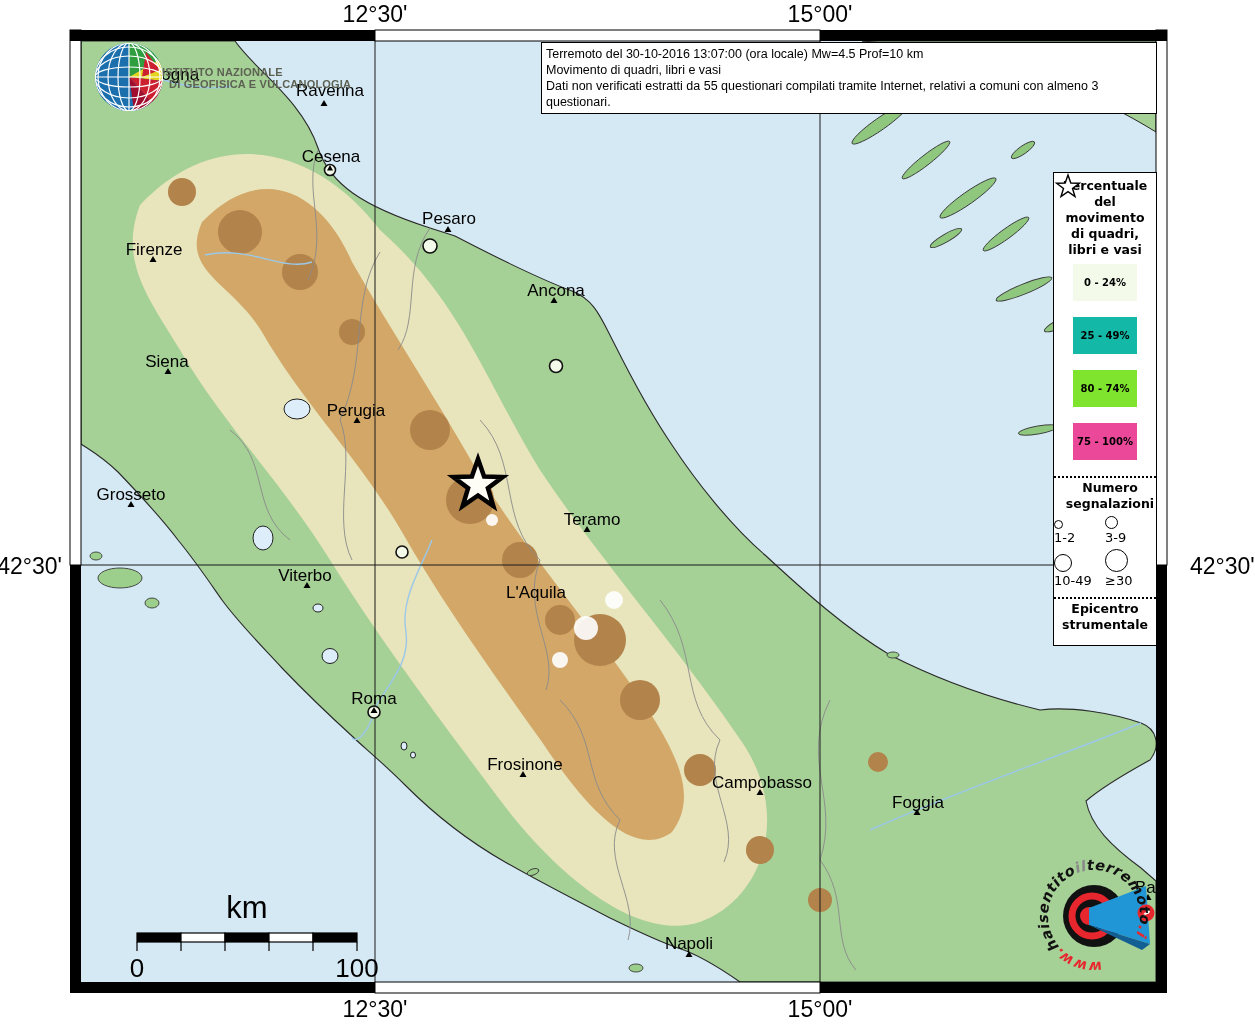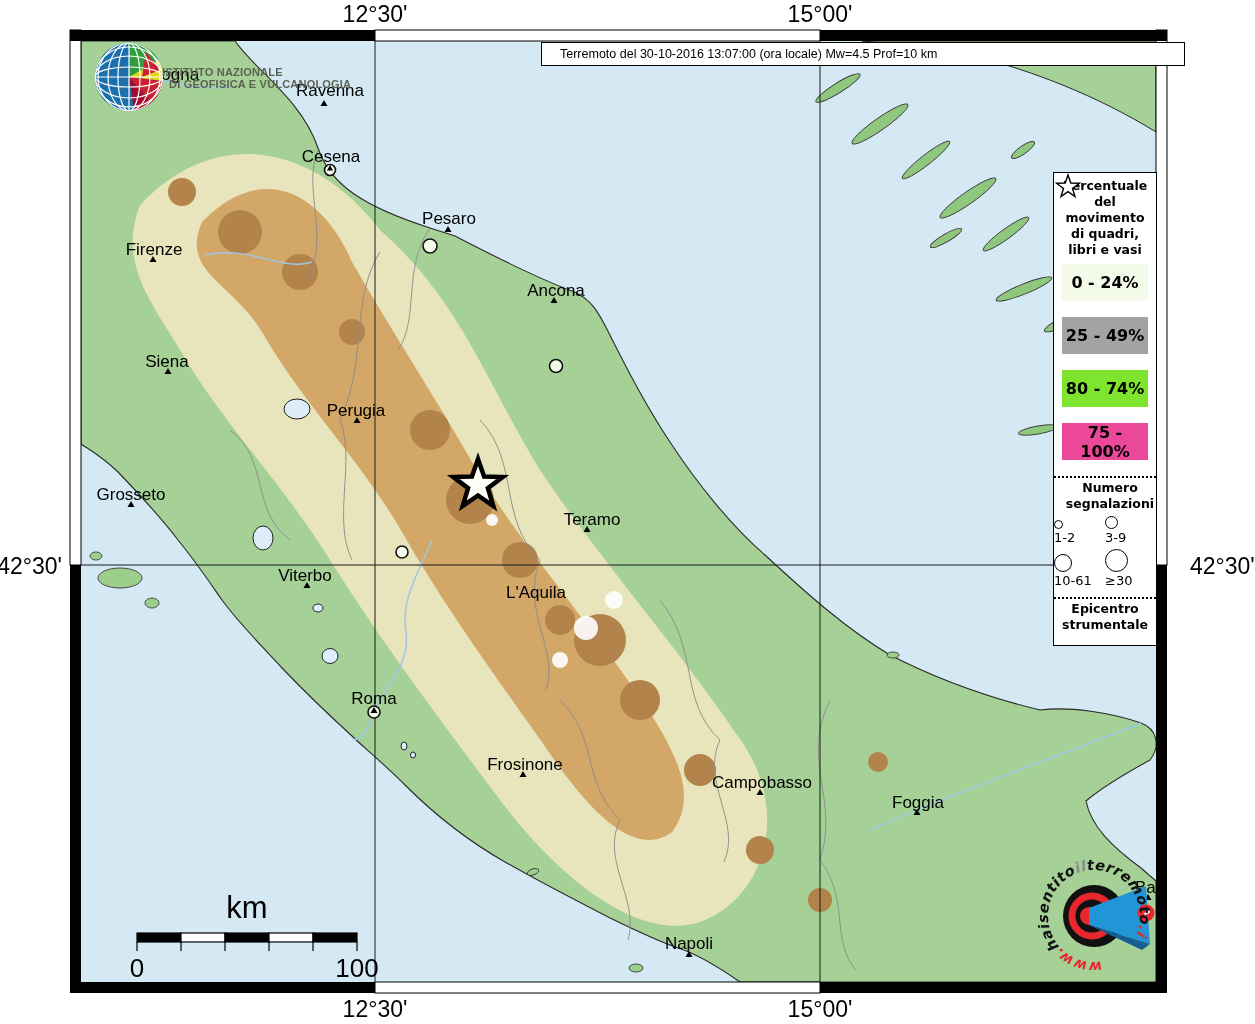--- a/index.html
+++ b/index.html
@@ -6,29 +6,29 @@
   #stage{position:relative;width:1255px;height:1024px;overflow:hidden;
          font-family:"Liberation Sans",sans-serif;background:#ffffff;}
   svg{position:absolute;left:0;top:0;}
   .coord{font-size:23px;fill:#000;}
   .city{font-size:17px;fill:#000;}
   .ingv-txt{font-size:11px;font-weight:bold;fill:#5c6152;letter-spacing:.2px;}
   .kmlabel{font-size:31px;fill:#000;}
   .kmnum{font-size:26px;fill:#000;}
   
   #titlebox{position:absolute;left:541px;top:42px;width:606px;
-            background:#fff;border:1px solid #000;padding:3px 18px;
+            background:#fff;border:1px solid #000;padding:3px 4px;
             font-size:12.5px;line-height:16px;color:#000;}
   
   #legend{position:absolute;left:1053px;top:172px;width:102px;
           background:#fff;border:1px solid #000;
           font-family:"DejaVu Sans",sans-serif;text-align:center;color:#000;}
   .lg-title{font-weight:bold;font-size:12.5px;line-height:16px;white-space:pre-line;padding-top:5px;}
-  .swatch{width:86px;height:37px;margin:6px auto 16px auto;display:flex;
-          align-items:center;justify-content:center;font-weight:bold;font-size:16px;}
+  .swatch{width:64px;height:37px;margin:6px auto 16px auto;display:flex;
+          align-items:center;justify-content:center;font-weight:bold;font-size:10px;}
   .dotsep{border-top:2px dotted #000;margin-top:7px;}
   .numgrid{display:grid;grid-template-columns:1fr 1fr;margin-top:2px;}
   .numcell{display:flex;flex-direction:column;align-items:flex-start;justify-content:flex-end;
            font-size:13px;line-height:15px;padding:2px 0;}
   .circ{border:1.7px solid #000;border-radius:50%;background:#fff;display:inline-block;margin-bottom:1px;}
   .c1{width:7px;height:7px;}
   .c2{width:11px;height:11px;}
   .c3{width:16px;height:16px;}
   .c4{width:21px;height:21px;}
   .epistar{padding:4px 0 8px 0;}
@@ -299,33 +299,35 @@
     <text font-size="14.5" font-weight="bold" font-style="italic" letter-spacing="0.5" font-family="DejaVu Sans, sans-serif">
       <textPath href="#hstcircle">
         <tspan fill="#e8262d">www.</tspan><tspan fill="#111">hai</tspan><tspan fill="#111">sentito</tspan><tspan fill="#8a8a8a">il</tspan><tspan fill="#111">terremoto</tspan><tspan fill="#e8262d">.it</tspan>
       </textPath>
     </text>
   </g>
 </svg>
 
 <div id="titlebox">
   <div>Terremoto del 30-10-2016 13:07:00 (ora locale) Mw=4.5 Prof=10 km</div>
+  <div>Movimento di quadri, libri e vasi</div>
+  <div>Dati non verificati estratti da 55 questionari compilati tramite Internet, relativi a comuni con almeno 3 questionari.</div>
 </div>
 
 <div id="legend">
   <div class="lg-title">Percentuale
 del
 movimento
 di quadri,
 libri e vasi</div>
 
   <div class="swatch" style="background: rgb(243, 250, 233);">
         <span>0 - 24%</span>
       </div>
-  <div class="swatch" style="background: #a3a3a3;">
+  <div class="swatch" style="background: #14b8a6;">
         <span>25 - 49%</span>
       </div>
   <div class="swatch" style="background: rgb(127, 228, 45);">
         <span>80 - 74%</span>
       </div>
   <div class="swatch" style="background: #ec4899;">
         <span>75 - 100%</span>
       </div>
 
   <div class="dotsep"></div>
@@ -336,21 +338,21 @@
     <div class="numcell">
       <span class="circ c1"></span>
       <span>1-2</span>
     </div>
     <div class="numcell">
       <span class="circ c2"></span>
       <span>3-9</span>
     </div>
     <div class="numcell">
       <span class="circ c3"></span>
-      <span>10-61</span>
+      <span>10-49</span>
     </div>
     <div class="numcell">
       <span class="circ c4"></span>
       <span>≥30</span>
     </div>
   </div>
 
   <div class="dotsep"></div>
   <div class="lg-title" style="padding-top:2px;">Epicentro
 strumentale</div>

